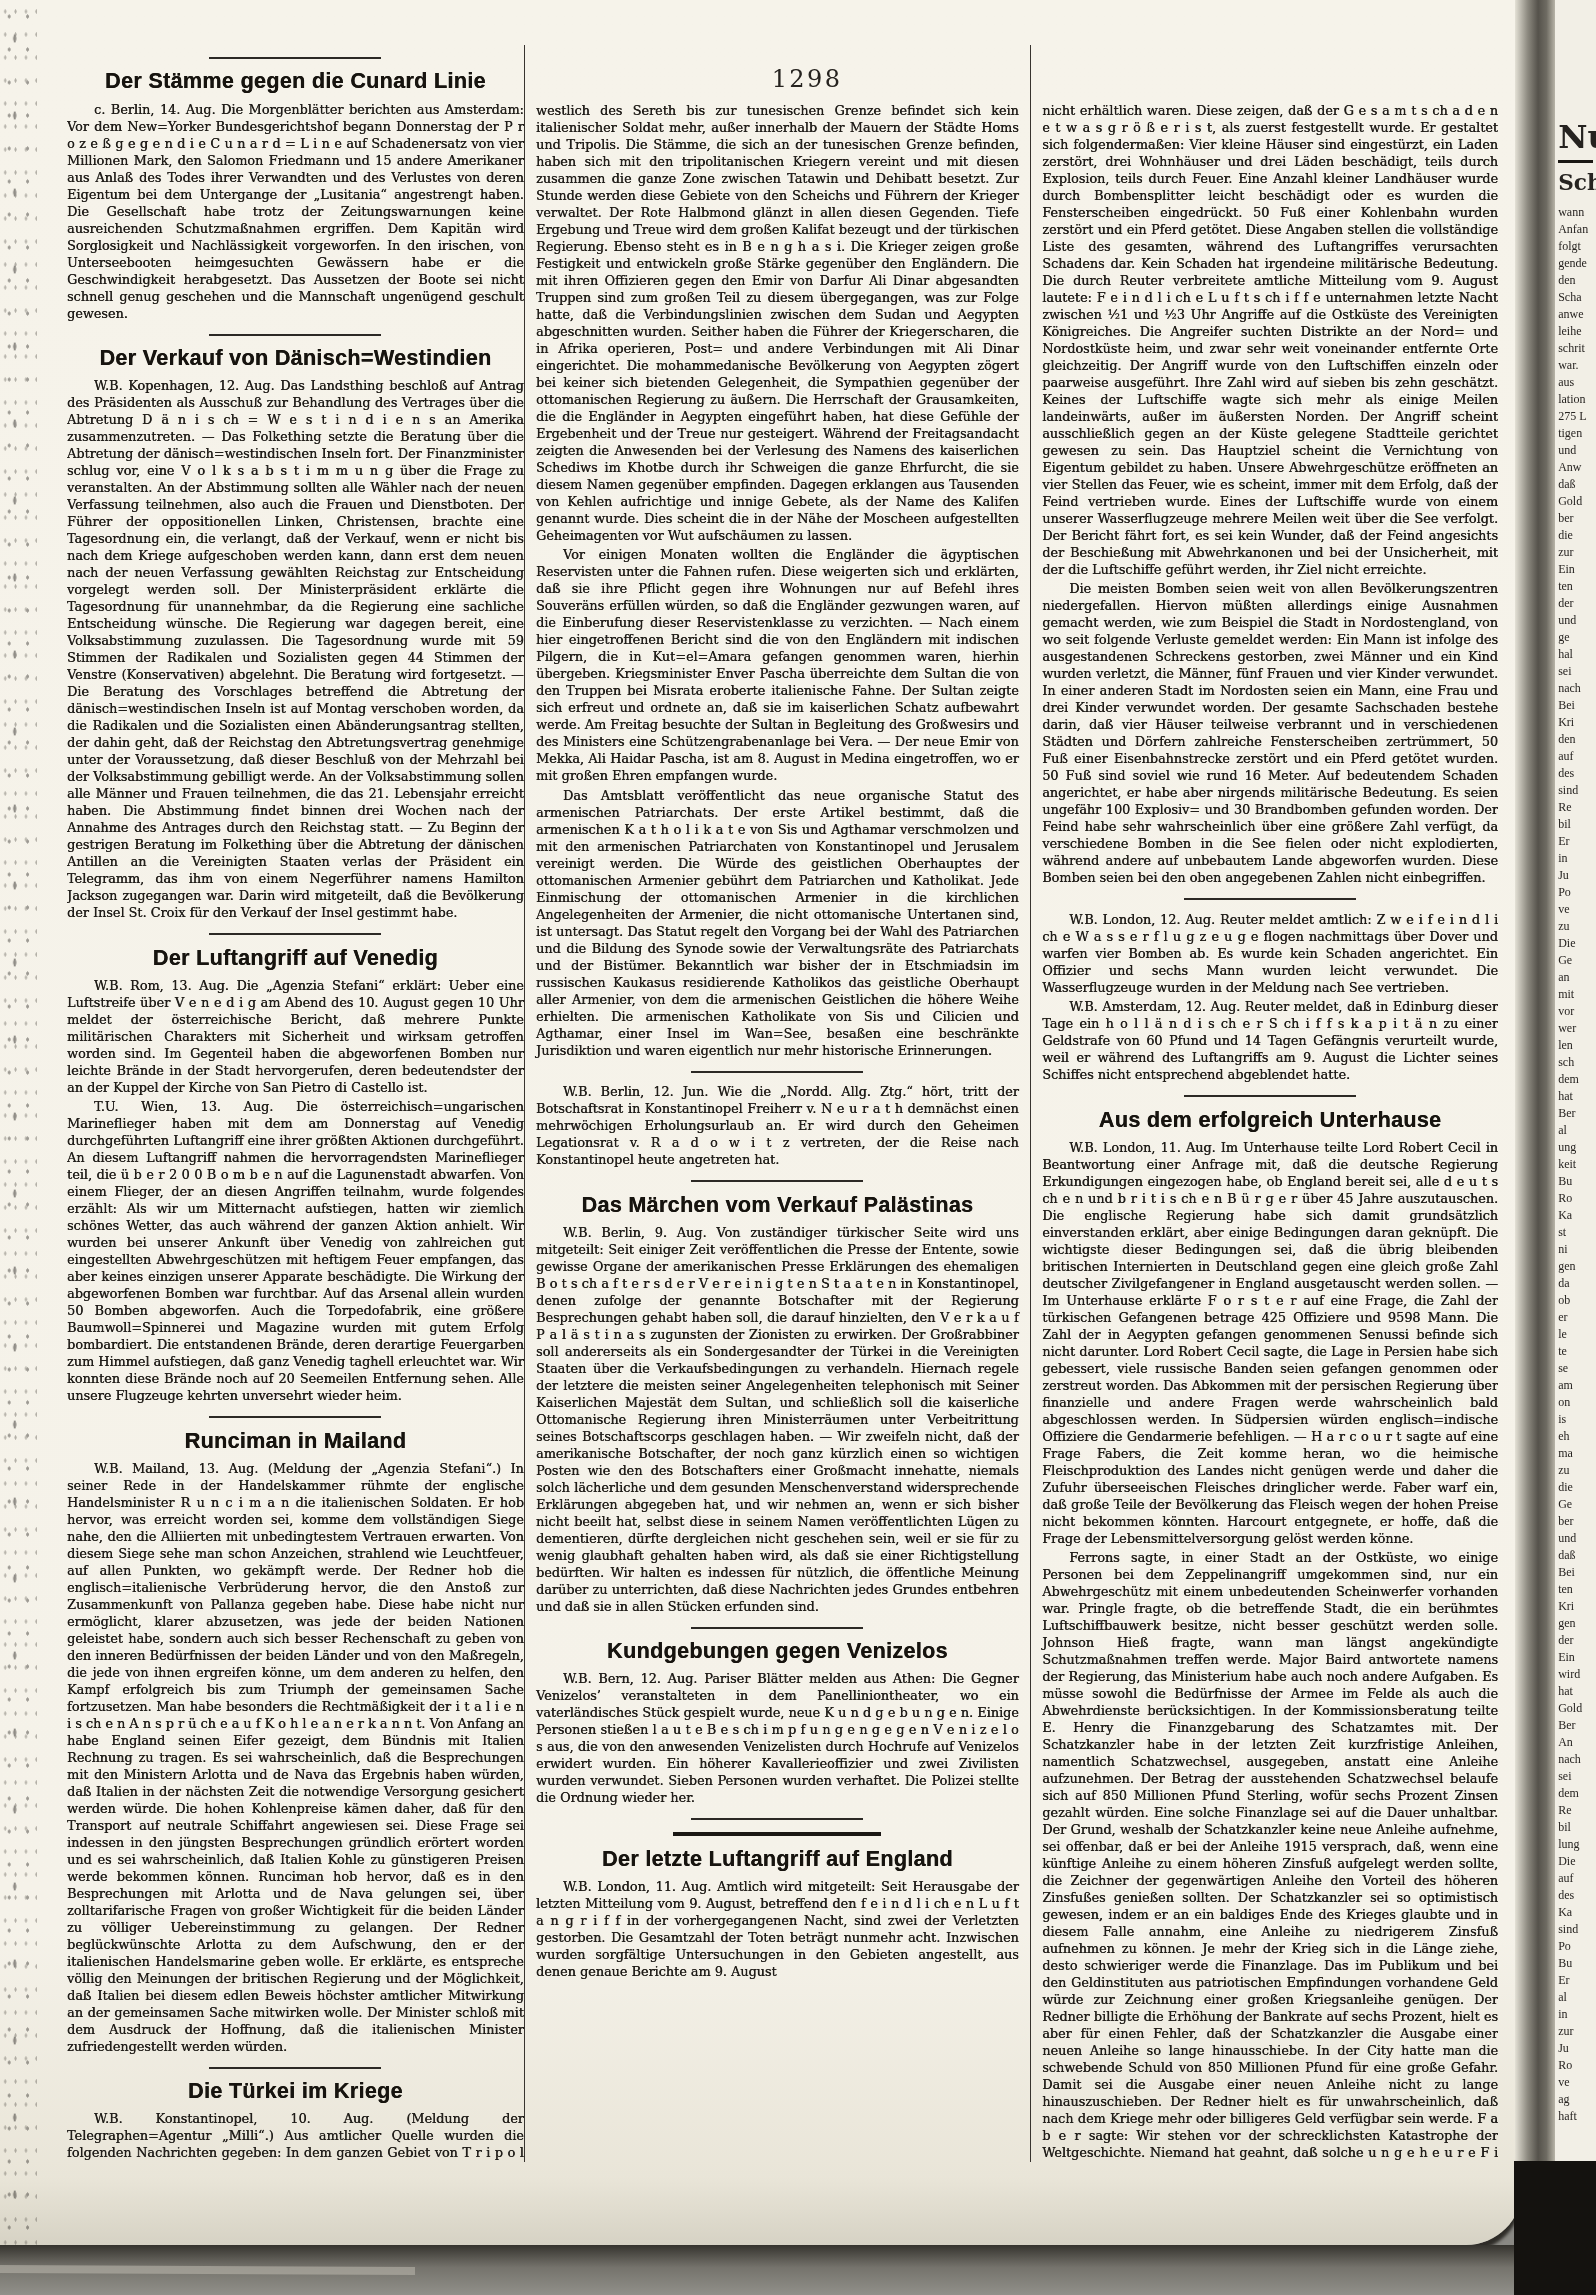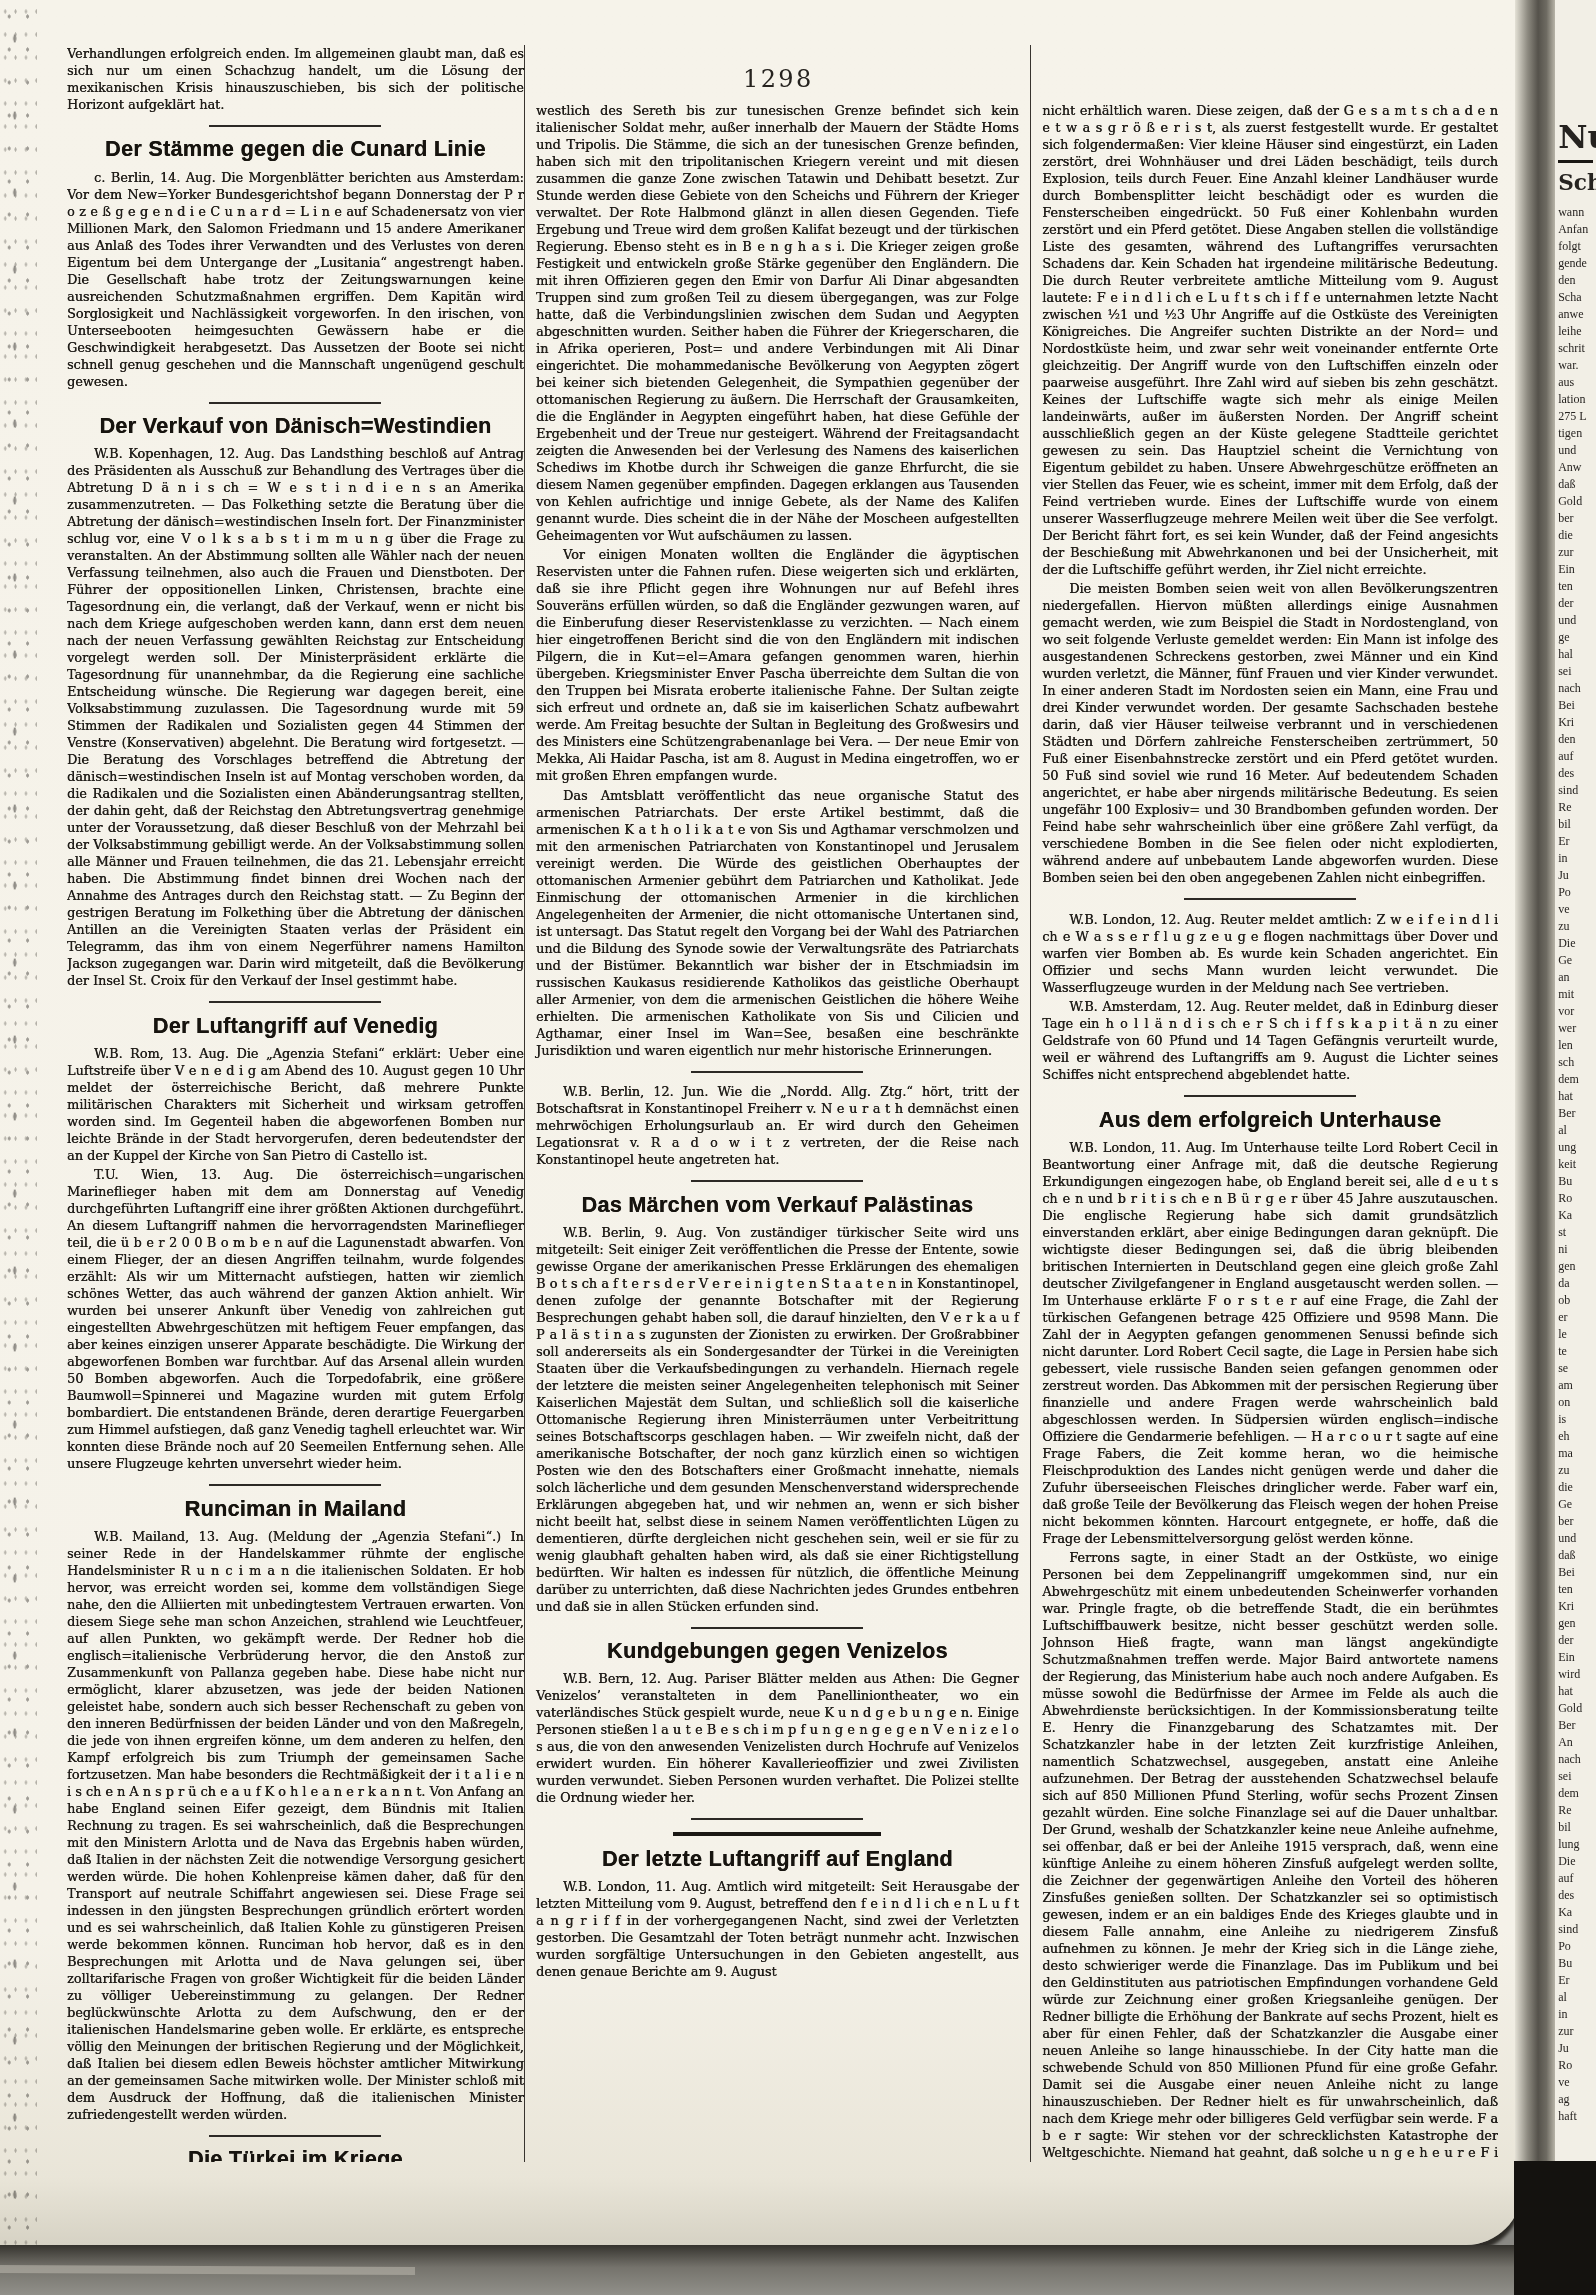--- a/index.html
+++ b/index.html
@@ -6,21 +6,21 @@
   #canvas{position:relative;width:1597px;height:2295px;overflow:hidden;
           background:#8a8984;font-family:"DejaVu Serif",serif;color:#211e1a;}
   .paper{position:absolute;left:0;top:0;width:1522px;height:2245px;
          background:linear-gradient(180deg,#f6f3ea 0%,#f5f2e9 86%,#e9e5d8 97%,#d6d2c4 100%);
          border-bottom-right-radius:56px;box-shadow:0 6.4px 3.2px rgba(30,28,24,.85);}
   .left-noise{position:absolute;left:0;top:0;width:37px;height:2245px;opacity:.5;
          background-image:radial-gradient(#474440 1px,transparent 1.4px),
                           radial-gradient(#2e2b28 1.3px,transparent 1.8px),
                           radial-gradient(#6b675f 0.8px,transparent 1.2px);
          background-size:18.4px 33px,29.5px 77px,10.4px 23px;}
-  .pageno{position:absolute;left:743px;top:65px;width:128px;
+  .pageno{position:absolute;left:743px;top:65px;width:128px;text-align:center;
           font-size:24px;letter-spacing:2.4px;color:#26231f;}
   .cols{position:absolute;left:67px;top:45px;width:1431px;height:2117px;
         display:flex;overflow:hidden;}
   .col{font-size:12.8px;line-height:17px;text-align:justify;
        text-shadow:0.3px 0 0 currentColor;}
   .col-1{width:458px;}
   .col-2{width:484px;border-left:1.6px solid #38342f;border-right:1.6px solid #38342f;
          padding:57px 11.2px 0 11.2px;}
   .col-3{width:457px;padding:57px 0 0 11.2px;}
   .col p{margin:0 0 2.4px;text-indent:27px;}
@@ -53,21 +53,20 @@
 <div id="canvas">
 
   <div class="paper"></div>
   <div class="left-noise"></div>
 
   <div class="pageno">1298</div>
 
   <div class="cols">
 
     <div class="col col-1">
-      <p class="noindent">Verhandlungen erfolgreich enden. Im allgemeinen glaubt man, daß es sich nur um einen Schachzug handelt, um die Lösung der mexikanischen Krisis hinauszuschieben, bis sich der politische Horizont aufgeklärt hat.</p>
       <hr class="sep">
       <h2 class="art-head">Der Stämme gegen die Cunard Linie</h2>
       <p><b class="lead">c. Berlin, 14. Aug.</b> <span>Die Morgenblätter berichten aus Amsterdam: Vor dem New=Yorker Bundesgerichtshof begann Donnerstag der P r o z e ß  g e g e n  d i e  C u n a r d = L i n e auf Schadenersatz von vier Millionen Mark, den Salomon Friedmann und 15 andere Amerikaner aus Anlaß des Todes ihrer Verwandten und des Verlustes von deren Eigentum bei dem Untergange der „Lusitania“ angestrengt haben. Die Gesellschaft habe trotz der Zeitungswarnungen keine ausreichenden Schutzmaßnahmen ergriffen. Dem Kapitän wird Sorglosigkeit und Nachlässigkeit vorgeworfen. In den irischen, von Unterseebooten heimgesuchten Gewässern habe er die Geschwindigkeit herabgesetzt. Das Aussetzen der Boote sei nicht schnell genug geschehen und die Mannschaft ungenügend geschult gewesen.</span></p>
       <hr class="sep">
       <h2 class="art-head">Der Verkauf von Dänisch=Westindien</h2>
       <p><b class="lead">W.B. Kopenhagen, 12. Aug.</b> <span>Das Landsthing beschloß auf Antrag des Präsidenten als Ausschuß zur Behandlung des Vertrages über die Abtretung D ä n i s ch = W e s t i n d i e n s an Amerika zusammenzutreten. — Das Folkething setzte die Beratung über die Abtretung der dänisch=westindischen Inseln fort. Der Finanzminister schlug vor, eine V o l k s a b s t i m m u n g über die Frage zu veranstalten. An der Abstimmung sollten alle Wähler nach der neuen Verfassung teilnehmen, also auch die Frauen und Dienstboten. Der Führer der oppositionellen Linken, Christensen, brachte eine Tagesordnung ein, die verlangt, daß der Verkauf, wenn er nicht bis nach dem Kriege aufgeschoben werden kann, dann erst dem neuen nach der neuen Verfassung gewählten Reichstag zur Entscheidung vorgelegt werden soll. Der Ministerpräsident erklärte die Tagesordnung für unannehmbar, da die Regierung eine sachliche Entscheidung wünsche. Die Regierung war dagegen bereit, eine Volksabstimmung zuzulassen. Die Tagesordnung wurde mit 59 Stimmen der Radikalen und Sozialisten gegen 44 Stimmen der Venstre (Konservativen) abgelehnt. Die Beratung wird fortgesetzt. — Die Beratung des Vorschlages betreffend die Abtretung der dänisch=westindischen Inseln ist auf Montag verschoben worden, da die Radikalen und die Sozialisten einen Abänderungsantrag stellten, der dahin geht, daß der Reichstag den Abtretungsvertrag genehmige unter der Voraussetzung, daß dieser Beschluß von der Mehrzahl bei der Volksabstimmung gebilligt werde. An der Volksabstimmung sollen alle Männer und Frauen teilnehmen, die das 21. Lebensjahr erreicht haben. Die Abstimmung findet binnen drei Wochen nach der Annahme des Antrages durch den Reichstag statt. — Zu Beginn der gestrigen Beratung im Folkething über die Abtretung der dänischen Antillen an die Vereinigten Staaten verlas der Präsident ein Telegramm, das ihm von einem Negerführer namens Hamilton Jackson zugegangen war. Darin wird mitgeteilt, daß die Bevölkerung der Insel St. Croix für den Verkauf der Insel gestimmt habe.</span></p>
       <hr class="sep">
       <h2 class="art-head">Der Luftangriff auf Venedig</h2>
       <p><b class="lead">W.B. Rom, 13. Aug.</b> <span>Die „Agenzia Stefani“ erklärt: Ueber eine Luftstreife über V e n e d i g am Abend des 10. August gegen 10 Uhr meldet der österreichische Bericht, daß mehrere Punkte militärischen Charakters mit Sicherheit und wirksam getroffen worden sind. Im Gegenteil haben die abgeworfenen Bomben nur leichte Brände in der Stadt hervorgerufen, deren bedeutendster der an der Kuppel der Kirche von San Pietro di Castello ist.</span></p>
       <p><b class="lead">T.U. Wien, 13. Aug.</b> <span>Die österreichisch=ungarischen Marineflieger haben mit dem am Donnerstag auf Venedig durchgeführten Luftangriff eine ihrer größten Aktionen durchgeführt. An diesem Luftangriff nahmen die hervorragendsten Marineflieger teil, die ü b e r  2 0 0  B o m b e n auf die Lagunenstadt abwarfen. Von einem Flieger, der an diesen Angriffen teilnahm, wurde folgendes erzählt: Als wir um Mitternacht aufstiegen, hatten wir ziemlich schönes Wetter, das auch während der ganzen Aktion anhielt. Wir wurden bei unserer Ankunft über Venedig von zahlreichen gut eingestellten Abwehrgeschützen mit heftigem Feuer empfangen, das aber keines einzigen unserer Apparate beschädigte. Die Wirkung der abgeworfenen Bomben war furchtbar. Auf das Arsenal allein wurden 50 Bomben abgeworfen. Auch die Torpedofabrik, eine größere Baumwoll=Spinnerei und Magazine wurden mit gutem Erfolg bombardiert. Die entstandenen Brände, deren derartige Feuergarben zum Himmel aufstiegen, daß ganz Venedig taghell erleuchtet war. Wir konnten diese Brände noch auf 20 Seemeilen Entfernung sehen. Alle unsere Flugzeuge kehrten unversehrt wieder heim.</span></p>

